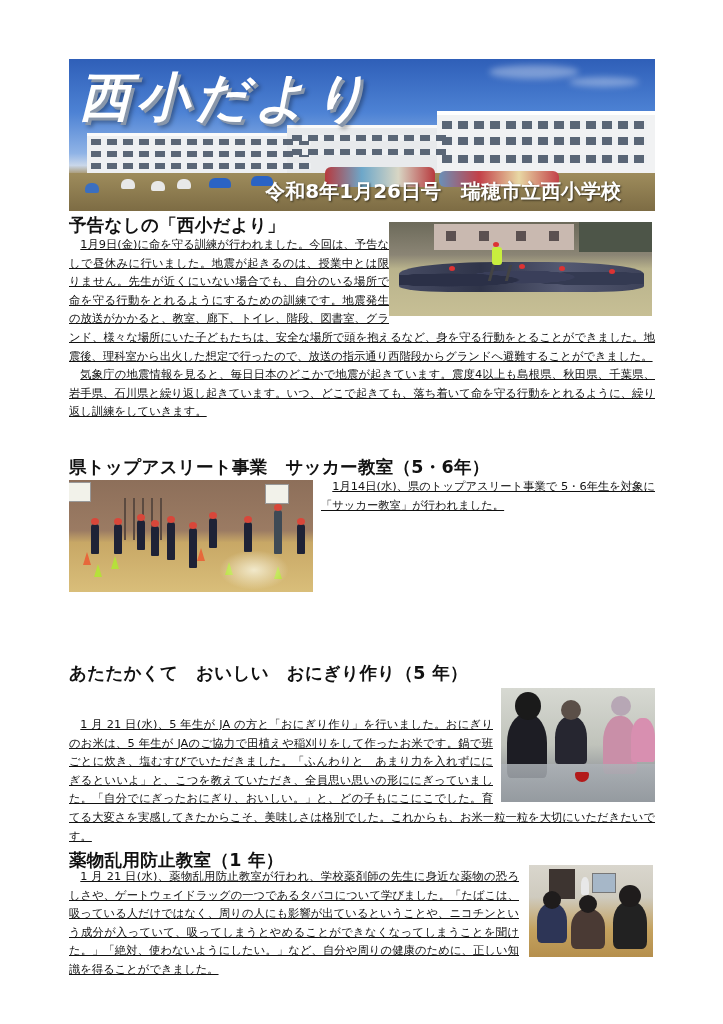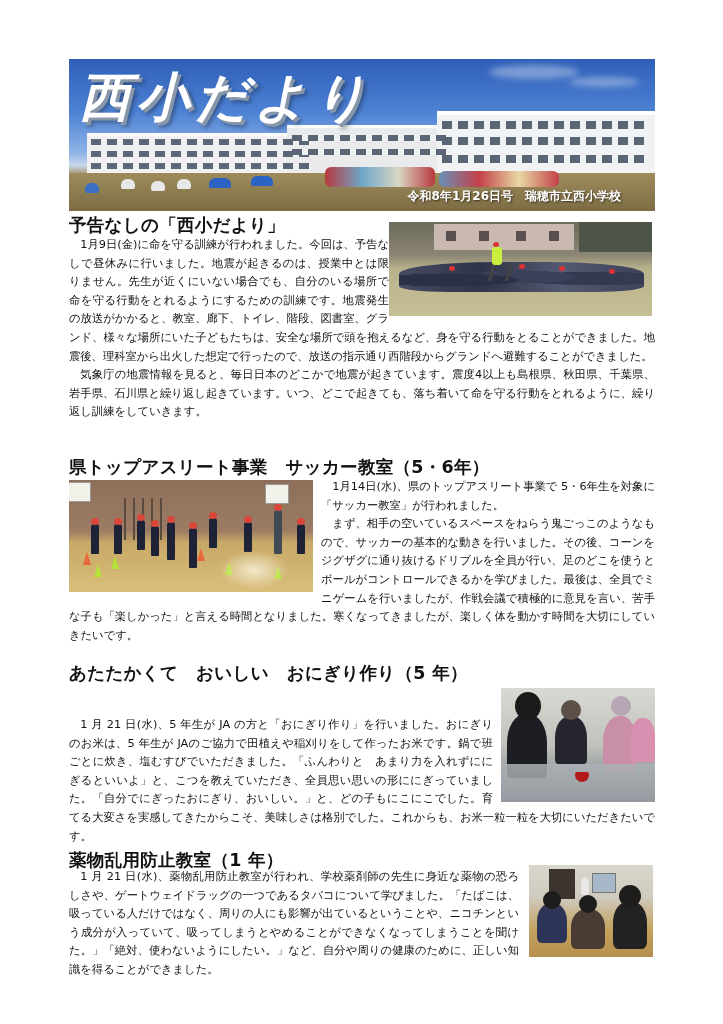--- a/index.html
+++ b/index.html
@@ -16,26 +16,26 @@
     .school .wing-m { position:absolute; left:200px; top:14px; width:170px; height:48px; background:#e8eaec; border-top:3px solid #fafafa;}
     .school .wing-r { position:absolute; left:350px; top:0; width:218px; height:62px; background:#f1f2f3; border-top:4px solid #ffffff;}
     .win-row { position:absolute; height:6px; background:repeating-linear-gradient(90deg,#5a6676 0 10px,#eef0f2 10px 16px); }
     .field { position:absolute; left:0; top:114px; width:586px; height:38px;
              background:linear-gradient(180deg,#9e8c5c,#7d6c44); }
     .tire { position:absolute; width:14px; height:10px; border-radius:6px 6px 2px 2px; }
     .mural { position:absolute; border-radius:6px; }
     .banner-title { position:absolute; left:10px; top:4px; font-family:"DejaVu Serif", serif;
                     font-size:52px; font-weight:bold; font-style:italic; color:#fff; letter-spacing:6px;
                     text-shadow:3px 3px 0 #8896aa, 5px 5px 4px rgba(0,0,0,.35); }
-    .issue { position:absolute; right:34px; bottom:6px; color:#fff; font-size:12px; font-weight:bold;
+    .issue { position:absolute; right:34px; bottom:6px; color:#fff; font-size:20px; font-weight:bold;
              text-shadow:1px 1px 2px rgba(0,0,0,.6); white-space:pre; }
 
     
     h2 { position:absolute; margin:0; font-size:17.5px; font-weight:bold; color:#111; letter-spacing:0.3px; white-space:nowrap; }
-    .txt { position:absolute; font-size:11.3px; line-height:18.6px; color:#111; text-align:justify; }
+    .txt { position:absolute; font-size:11.3px; line-height:18.6px; color:#111; text-align:justify;text-decoration:underline; }
     .txt p { margin:0; text-indent:1em; }
     .photo { position:absolute; overflow:hidden; }
 
     
     .p1 { left:389px; top:222px; width:263px; height:94px; background:linear-gradient(180deg,#6c6a5a 0%,#8b8575 35%,#b9b38c 50%,#c7bf95 100%); }
     .p1 .house { position:absolute; left:45px; top:2px; width:140px; height:26px; background:#c9b9b0; }
     .p1 .hw { position:absolute; top:7px; width:10px; height:10px; background:#5b5050; }
     .p1 .tree { position:absolute; left:190px; top:0; width:73px; height:30px; background:#4d5548; }
     .p1 .crowd { position:absolute; left:10px; top:40px; width:245px; height:30px;
                  background:radial-gradient(ellipse at 20% 60%,#2b3047 0 25%,transparent 26%),
@@ -177,21 +177,20 @@
   </div>
 
 <div class="txt" style="left: 69px; top: 236px; width: 586px;">
       <div style="float: right; width: 266px; height: 92px;"></div>
       <p>1月9日(金)に命を守る訓練が行われました。今回は、予告なしで昼休みに行いました。地震が起きるのは、授業中とは限りません。先生が近くにいない場合でも、自分のいる場所で命を守る行動をとれるようにするための訓練です。地震発生の放送がかかると、教室、廊下、トイレ、階段、図書室、グランド、様々な場所にいた子どもたちは、安全な場所で頭を抱えるなど、身を守る行動をとることができました。地震後、理科室から出火した想定で行ったので、放送の指示通り西階段からグランドへ避難することができました。</p>
       <p>気象庁の地震情報を見ると、毎日日本のどこかで地震が起きています。震度4以上も島根県、秋田県、千葉県、岩手県、石川県と繰り返し起きています。いつ、どこで起きても、落ち着いて命を守る行動をとれるように、繰り返し訓練をしていきます。</p>
     </div>
     <div class="txt" style="left: 69px; top: 478px; width: 586px;">
       <div style="float: left; width: 252px; height: 114px;"></div>
       <p>1月14日(水)、県のトップアスリート事業で 5・6年生を対象に「サッカー教室」が行われました。</p>
-      <p>まず、相手の空いているスペースをねらう鬼ごっこのようなもので、サッカーの基本的な動きを行いました。その後、コーンをジグザグに通り抜けるドリブルを全員が行い、足のどこを使うとボールがコントロールできるかを学びました。最後は、全員でミニゲームを行いましたが、作戦会議で積極的に意見を言い、苦手な子も「楽しかった」と言える時間となりました。寒くなってきましたが、楽しく体を動かす時間を大切にしていきたいです。</p>
     </div>
     <div class="txt" style="left: 69px; top: 716px; width: 586px;">
       <div style="float: right; width: 162px; height: 76px;"></div>
       <p>1 月 21 日(水)、5 年生が JA の方と「おにぎり作り」を行いました。おにぎりのお米は、5 年生が JAのご協力で田植えや稲刈りをして作ったお米です。鍋で班ごとに炊き、塩むすびでいただきました。「ふんわりと　あまり力を入れずににぎるといいよ」と、こつを教えていただき、全員思い思いの形ににぎっていました。「自分でにぎったおにぎり、おいしい。」と、どの子もにこにこでした。育てる大変さを実感してきたからこそ、美味しさは格別でした。これからも、お米一粒一粒を大切にいただきたいです。</p>
     </div>
     <div class="txt" style="left: 69px; top: 868px; width: 586px;">
       <div style="float: right; width: 136px; height: 94px;"></div>
       <p>1 月 21 日(水)、薬物乱用防止教室が行われ、学校薬剤師の先生に身近な薬物の恐ろしさや、ゲートウェイドラッグの一つであるタバコについて学びました。「たばこは、吸っている人だけではなく、周りの人にも影響が出ているということや、ニコチンという成分が入っていて、吸ってしまうとやめることができなくなってしまうことを聞けた。」「絶対、使わないようにしたい。」など、自分や周りの健康のために、正しい知識を得ることができました。</p>
     </div>
   </div>

